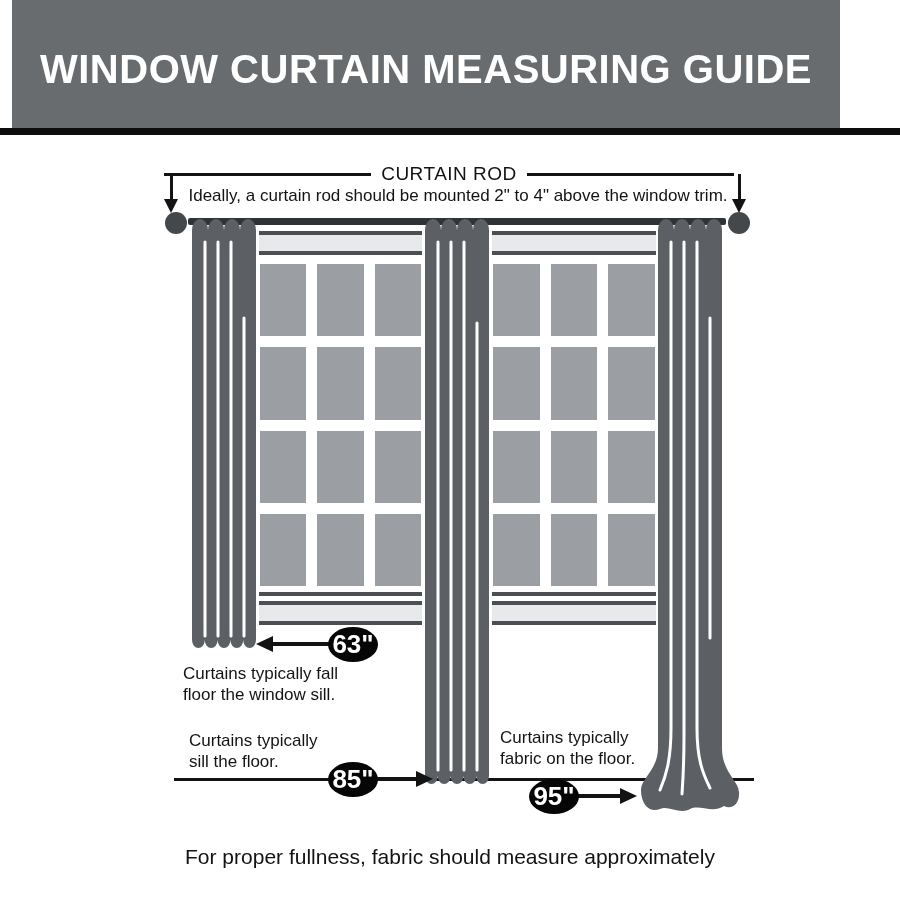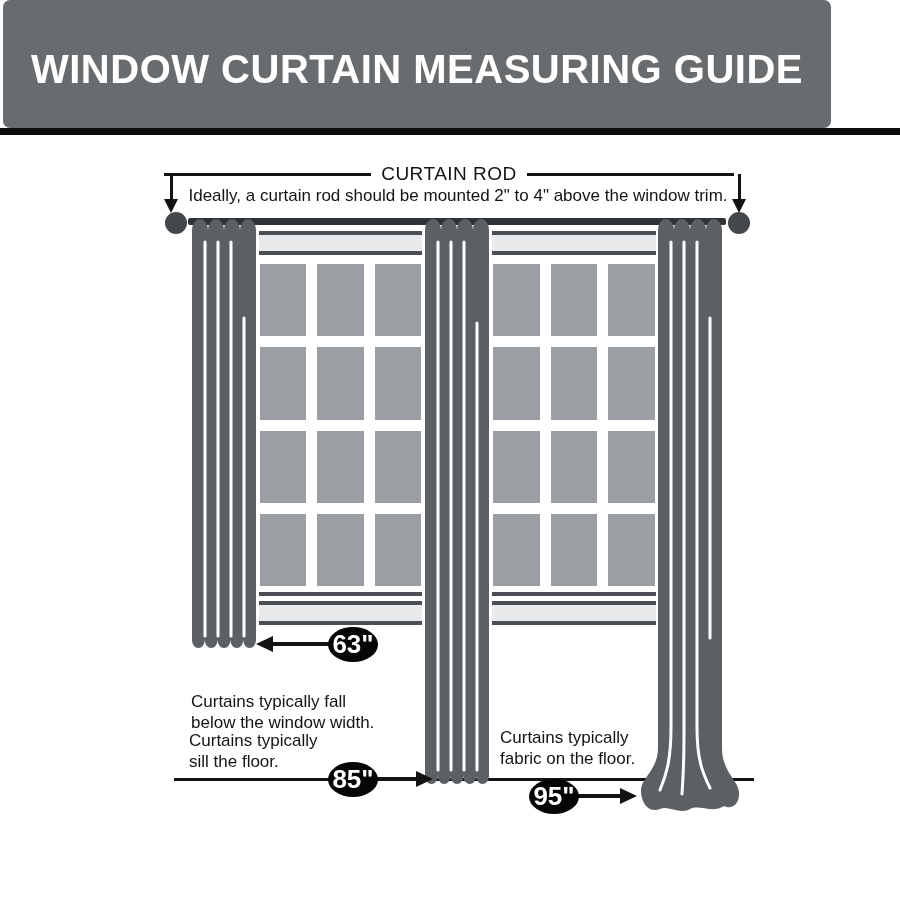--- a/index.html
+++ b/index.html
@@ -4,22 +4,22 @@
 <style>
   :root{
     --header-bg:#696c6f; --header-text:#ffffff; --curtain:#5c6064; --pane:#9b9ea2;
     --frame-band:#e8e9ea; --frame-line:#4b4f53; --rod:#303336; --finial:#45484b;
     --ink:#131313; --badge-bg:#060606; --badge-text:#ffffff;
   }
   html,body{margin:0;padding:0;background:#ffffff;}
   .canvas{position:relative;width:900px;height:900px;background:#ffffff;overflow:hidden;
           font-family:"Liberation Sans",sans-serif;color:var(--ink);}
   
-  .header{position:absolute;left:3px;top:0;width:828px;height:128px;background:var(--header-bg);
-          display:flex;align-items:center;justify-content:center;border-radius:7px;}
+  .header{position:absolute;left:12px;top:0;width:828px;height:128px;background:var(--header-bg);
+          display:flex;align-items:center;justify-content:center;}
   .header h1{margin:0;padding-top:10px;color:var(--header-text);font-size:40px;font-weight:bold;
              letter-spacing:.5px;white-space:nowrap;}
   .header-divider{position:absolute;left:0;top:128px;width:900px;height:7px;background:#0d0d0d;}
   
   .bracket{position:absolute;left:164px;top:165px;width:570px;height:18px;display:flex;align-items:center;}
   .bline{flex:1;height:3px;background:var(--ink);}
   .bracket .blabel{margin:0 10px;font-size:19px;letter-spacing:.5px;white-space:nowrap;}
   .vdrop{position:absolute;width:3px;height:27px;top:174px;background:var(--ink);}
   .ahead-down{position:absolute;width:0;height:0;border-left:7.5px solid transparent;
               border-right:7.5px solid transparent;border-top:14px solid var(--ink);}
@@ -148,37 +148,38 @@
          C42,607 30,597 22,601 C12,605 3,597 3,582 C3,570 20,562 20,540 L20,22 Z"></path>
     <path stroke="#ffffff" stroke-width="3" fill="none" stroke-linecap="round" d="M33,34 L33,520 C33,552 28,568 22,582
          M46,34 L46,528 C46,558 45,572 44,586
          M59,34 L59,520 C59,552 65,566 72,580
          M72,110 L72,430"></path>
   </svg>
 
   <div class="ahead left" style="left:256px;top:636px;"></div>
   <div class="aline" style="left:266px;top:642px;width:65px;"></div>
   <div class="badge" style="left:328px;top:627px;">63"</div>
-  <div class="caption" style="left:191px;top:663px;margin-top:28px;">
+  <div class="caption" style="left:183px;top:663px;">
     <div>Curtains typically fall</div>
-    <div>below the window width.</div>
+    <div>floor the window sill.</div>
   </div>
 
   <div class="caption" style="left:189px;top:730px;">
     <div>Curtains typically</div>
     <div>sill the floor.</div>
   </div>
   <div class="badge" style="left:328px;top:762px;">85"</div>
   <div class="aline" style="left:375px;top:777px;width:43px;"></div>
   <div class="ahead right" style="left:416px;top:771px;"></div>
 
   <div class="caption" style="left:500px;top:727px;">
     <div>Curtains typically</div>
     <div>fabric on the floor.</div>
   </div>
   <div class="badge" style="left:529px;top:779px;">95"</div>
   <div class="aline" style="left:576px;top:794px;width:46px;"></div>
   <div class="ahead right" style="left:620px;top:788px;"></div>
 
   <div class="footer">
+    <div>For proper fullness, fabric should measure approximately</div>
   </div>
 
 </div>
 
 </body></html>

